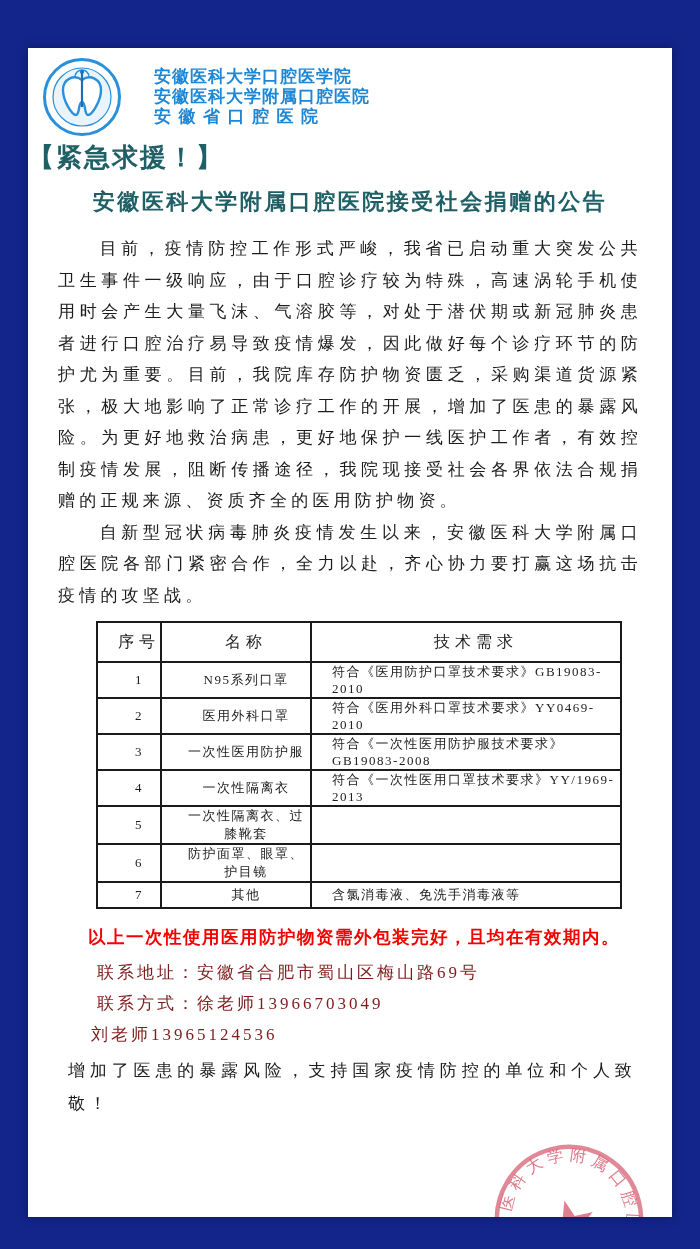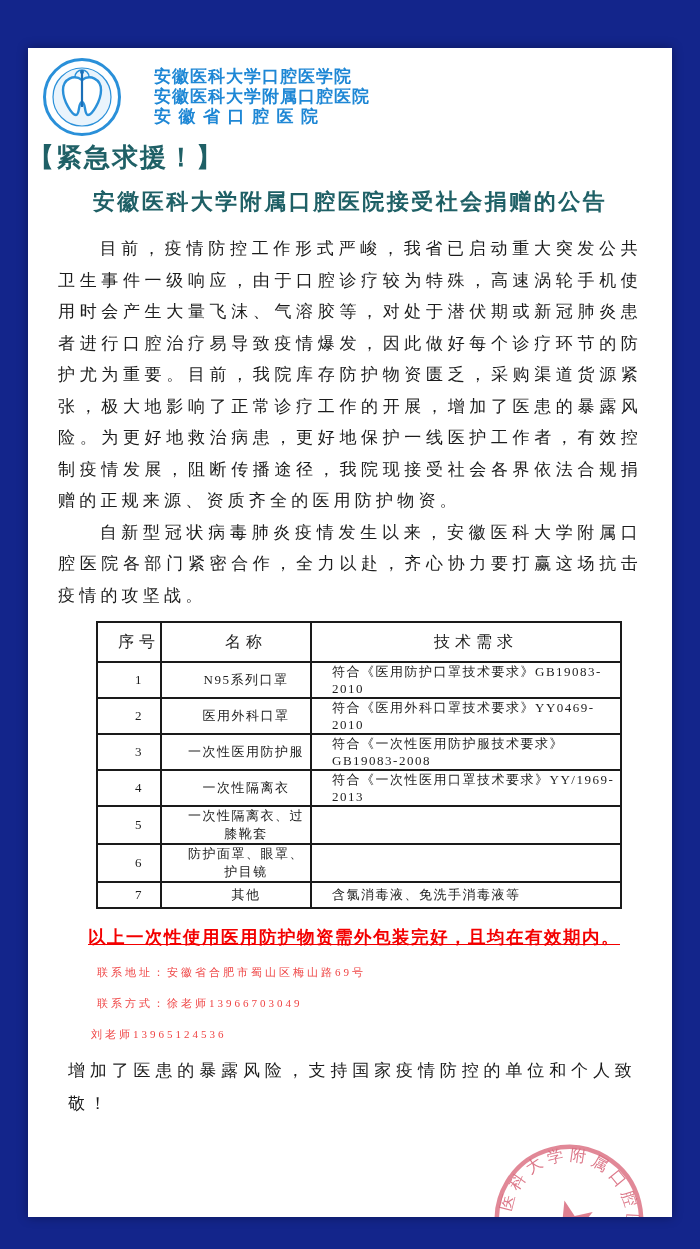--- a/index.html
+++ b/index.html
@@ -62,25 +62,25 @@
     letter-spacing: 5px; text-align: center;
   }
   table.supply td { height: 26px; font-size: 13px; letter-spacing: 1.5px; }
   td.c-num { text-align: center; font-size: 15px; letter-spacing: 0; }
   td.c-name { text-align: center; }
   td.c-tech { text-align: left; padding-left: 8px; letter-spacing: 0.5px; }
   col.w-num { width: 64px; } col.w-name { width: 150px; } col.w-tech { width: 310px; }
   
   .notice-red {
     color: #f30000; font-weight: bold; font-size: 17.5px;
-    margin: 16px 0 6px 60px; letter-spacing: 1.5px; text-decoration: underline;
+    margin: 16px 0 6px 60px; letter-spacing: 1.5px;
   }
   
   .contacts { margin: 8px 0 0 69px; }
-  .contact-line { font-size: 11px; line-height: 31px; color: #ef4444; letter-spacing: 3px; }
+  .contact-line { font-size: 17px; line-height: 31px; color: #7f1d1d; letter-spacing: 3px; }
   .contact-line.shift { margin-left: -6px; }
   
   .closing {
     margin: 4px 36px 0 40px; font-size: 17px; line-height: 33px;
     color: #1c1c1c; letter-spacing: 4.2px; text-align: justify;
   }
   
   .sign-area { position: relative; height: 220px; margin-top: 6px; }
   .seal { position: absolute; right: 18px; top: 8px; width: 170px; height: 170px; opacity: 0.88; }
 </style>

